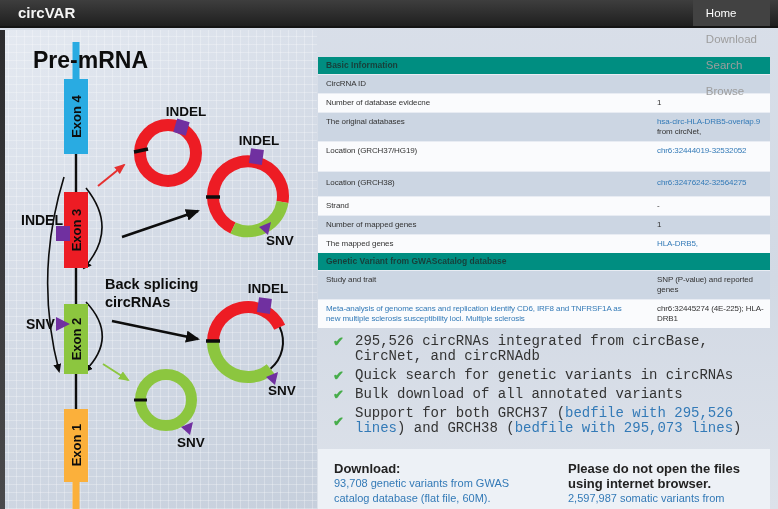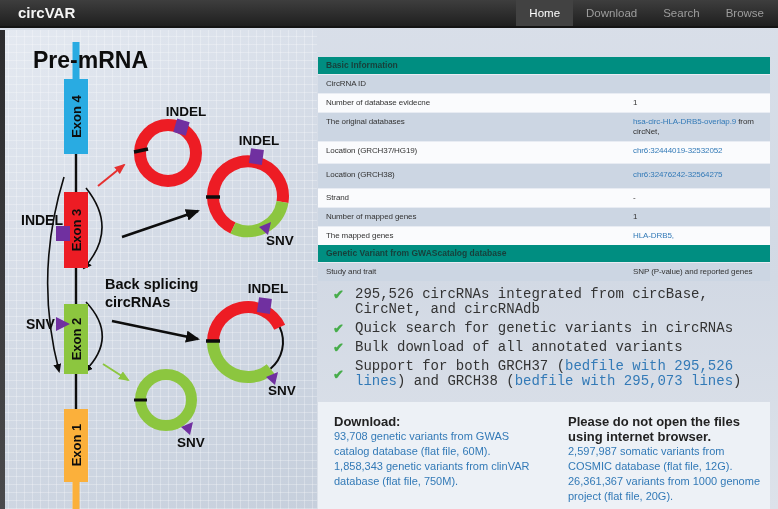--- a/index.html
+++ b/index.html
@@ -6,46 +6,46 @@
   html,body { width:778px; height:509px; overflow:hidden; }
   body { font-family:"Liberation Sans", sans-serif; }
   .page { position:relative; width:778px; height:509px; overflow:hidden;
           background:linear-gradient(180deg,#d9dfe9 0%,#d2d9e4 55%,#dde2ea 100%); }
 
   
   .navbar { position:absolute; left:0; top:0; width:778px; height:28px;
             background:linear-gradient(#3e3e3e,#1f1f1f); border-bottom:2px solid #141414;
             display:flex; align-items:stretch; justify-content:space-between; z-index:5; }
   .brand { color:#f5f5f5; font-size:15px; font-weight:700; line-height:26px; padding:0 0 0 18px;text-align:center; }
-  .nav-items { display:flex; padding-right:1px; }
+  .nav-items { display:flex; padding-right:8px;flex-direction:column; }
   .nav-item { color:#9d9d9d; font-size:11.5px; line-height:26px; padding:0 13px; cursor:pointer; }
   .nav-item.active { background:#424242; color:#ffffff; }
 
   
   .diagram-panel { position:absolute; left:0; top:30px; width:317px; height:479px;
     background:
       repeating-linear-gradient(0deg, rgba(255,255,255,0.28) 0 1px, transparent 1px 8px),
       repeating-linear-gradient(90deg, rgba(255,255,255,0.28) 0 1px, transparent 1px 8px),
       linear-gradient(145deg,#e4e9f1 0%,#d4dbe6 45%,#c6cfdc 100%); }
   .panel-edge { position:absolute; left:0; top:0; width:5px; height:100%;
                 background:linear-gradient(#2c2c2e,#4a4a4c); }
   .diagram-panel svg { position:absolute; left:0; top:0; }
   .svg-bold { font-family:"Liberation Sans", sans-serif; font-weight:700; fill:#0d0d0d; }
 
   
   .content { position:absolute; left:318px; top:28px; width:452px; }
   .itable { width:452px; }
   .thead { background:#008e81; color:#173f3a; font-size:8.5px; font-weight:700;
            padding:3px 8px 4px 8px; letter-spacing:0; }
   .trow { display:grid; grid-template-columns:312px 1fr; font-size:8px; letter-spacing:-0.1px;
-          color:#333; background:#fafbfd; border-top:1px solid #e8ecf3; }
+          color:#333; background:#fafbfd; border-top:1px solid #e8ecf3;gap:24px; }
   .trow:nth-child(even) { background:#ccd6e3; }
   .tlabel { padding:4px 8px; line-height:10px; }
   .tvalue { padding:4px 4px 4px 3px; line-height:10px; }
-  .trow.tall37 { padding-bottom:3px; }
+  .trow.tall37 { padding-bottom:11px; }
   .trow.tall38 { padding-top:2px; padding-bottom:4px; }
   .lnk { color:#337ab7; cursor:pointer; text-decoration:none; }
 
   
   .features { margin-top:6px; padding-left:15px; width:437px; }
   .feat { display:flex; margin-bottom:4px; }
   .check { color:#47ad4b; font-size:13px; font-weight:700; width:22px; flex:0 0 22px;
            line-height:15px; }
   .ftext { font-size:14px; color:#333; line-height:15px; width:415px;font-family:Liberation Mono, monospace; }
 
@@ -191,20 +191,24 @@
         <div class="tvalue"><span class="lnk">HLA-DRB5,</span><span></span></div>
       </div>
     </div>
 
     <div class="itable">
       <div class="thead">Genetic Variant from GWAScatalog database</div>
       <div class="trow">
         <div class="tlabel"><span>Study and trait</span></div>
         <div class="tvalue">SNP (P-value) and reported genes</div>
       </div>
+      <div class="trow">
+        <div class="tlabel"><span class="lnk">Meta-analysis of genome scans and replication identify CD6, IRF8 and TNFRSF1A as new multiple sclerosis susceptibility loci. Multiple sclerosis</span></div>
+        <div class="tvalue">chr6:32445274 (4E-225); HLA-DRB1</div>
+      </div>
     </div>
 
     <div class="features">
       <div class="feat">
         <span class="check">✔</span>
         <span class="ftext">295,526 circRNAs integrated from circBase, CircNet, and circRNAdb</span>
       </div>
       <div class="feat">
         <span class="check">✔</span>
         <span class="ftext">Quick search for genetic variants in circRNAs</span>

